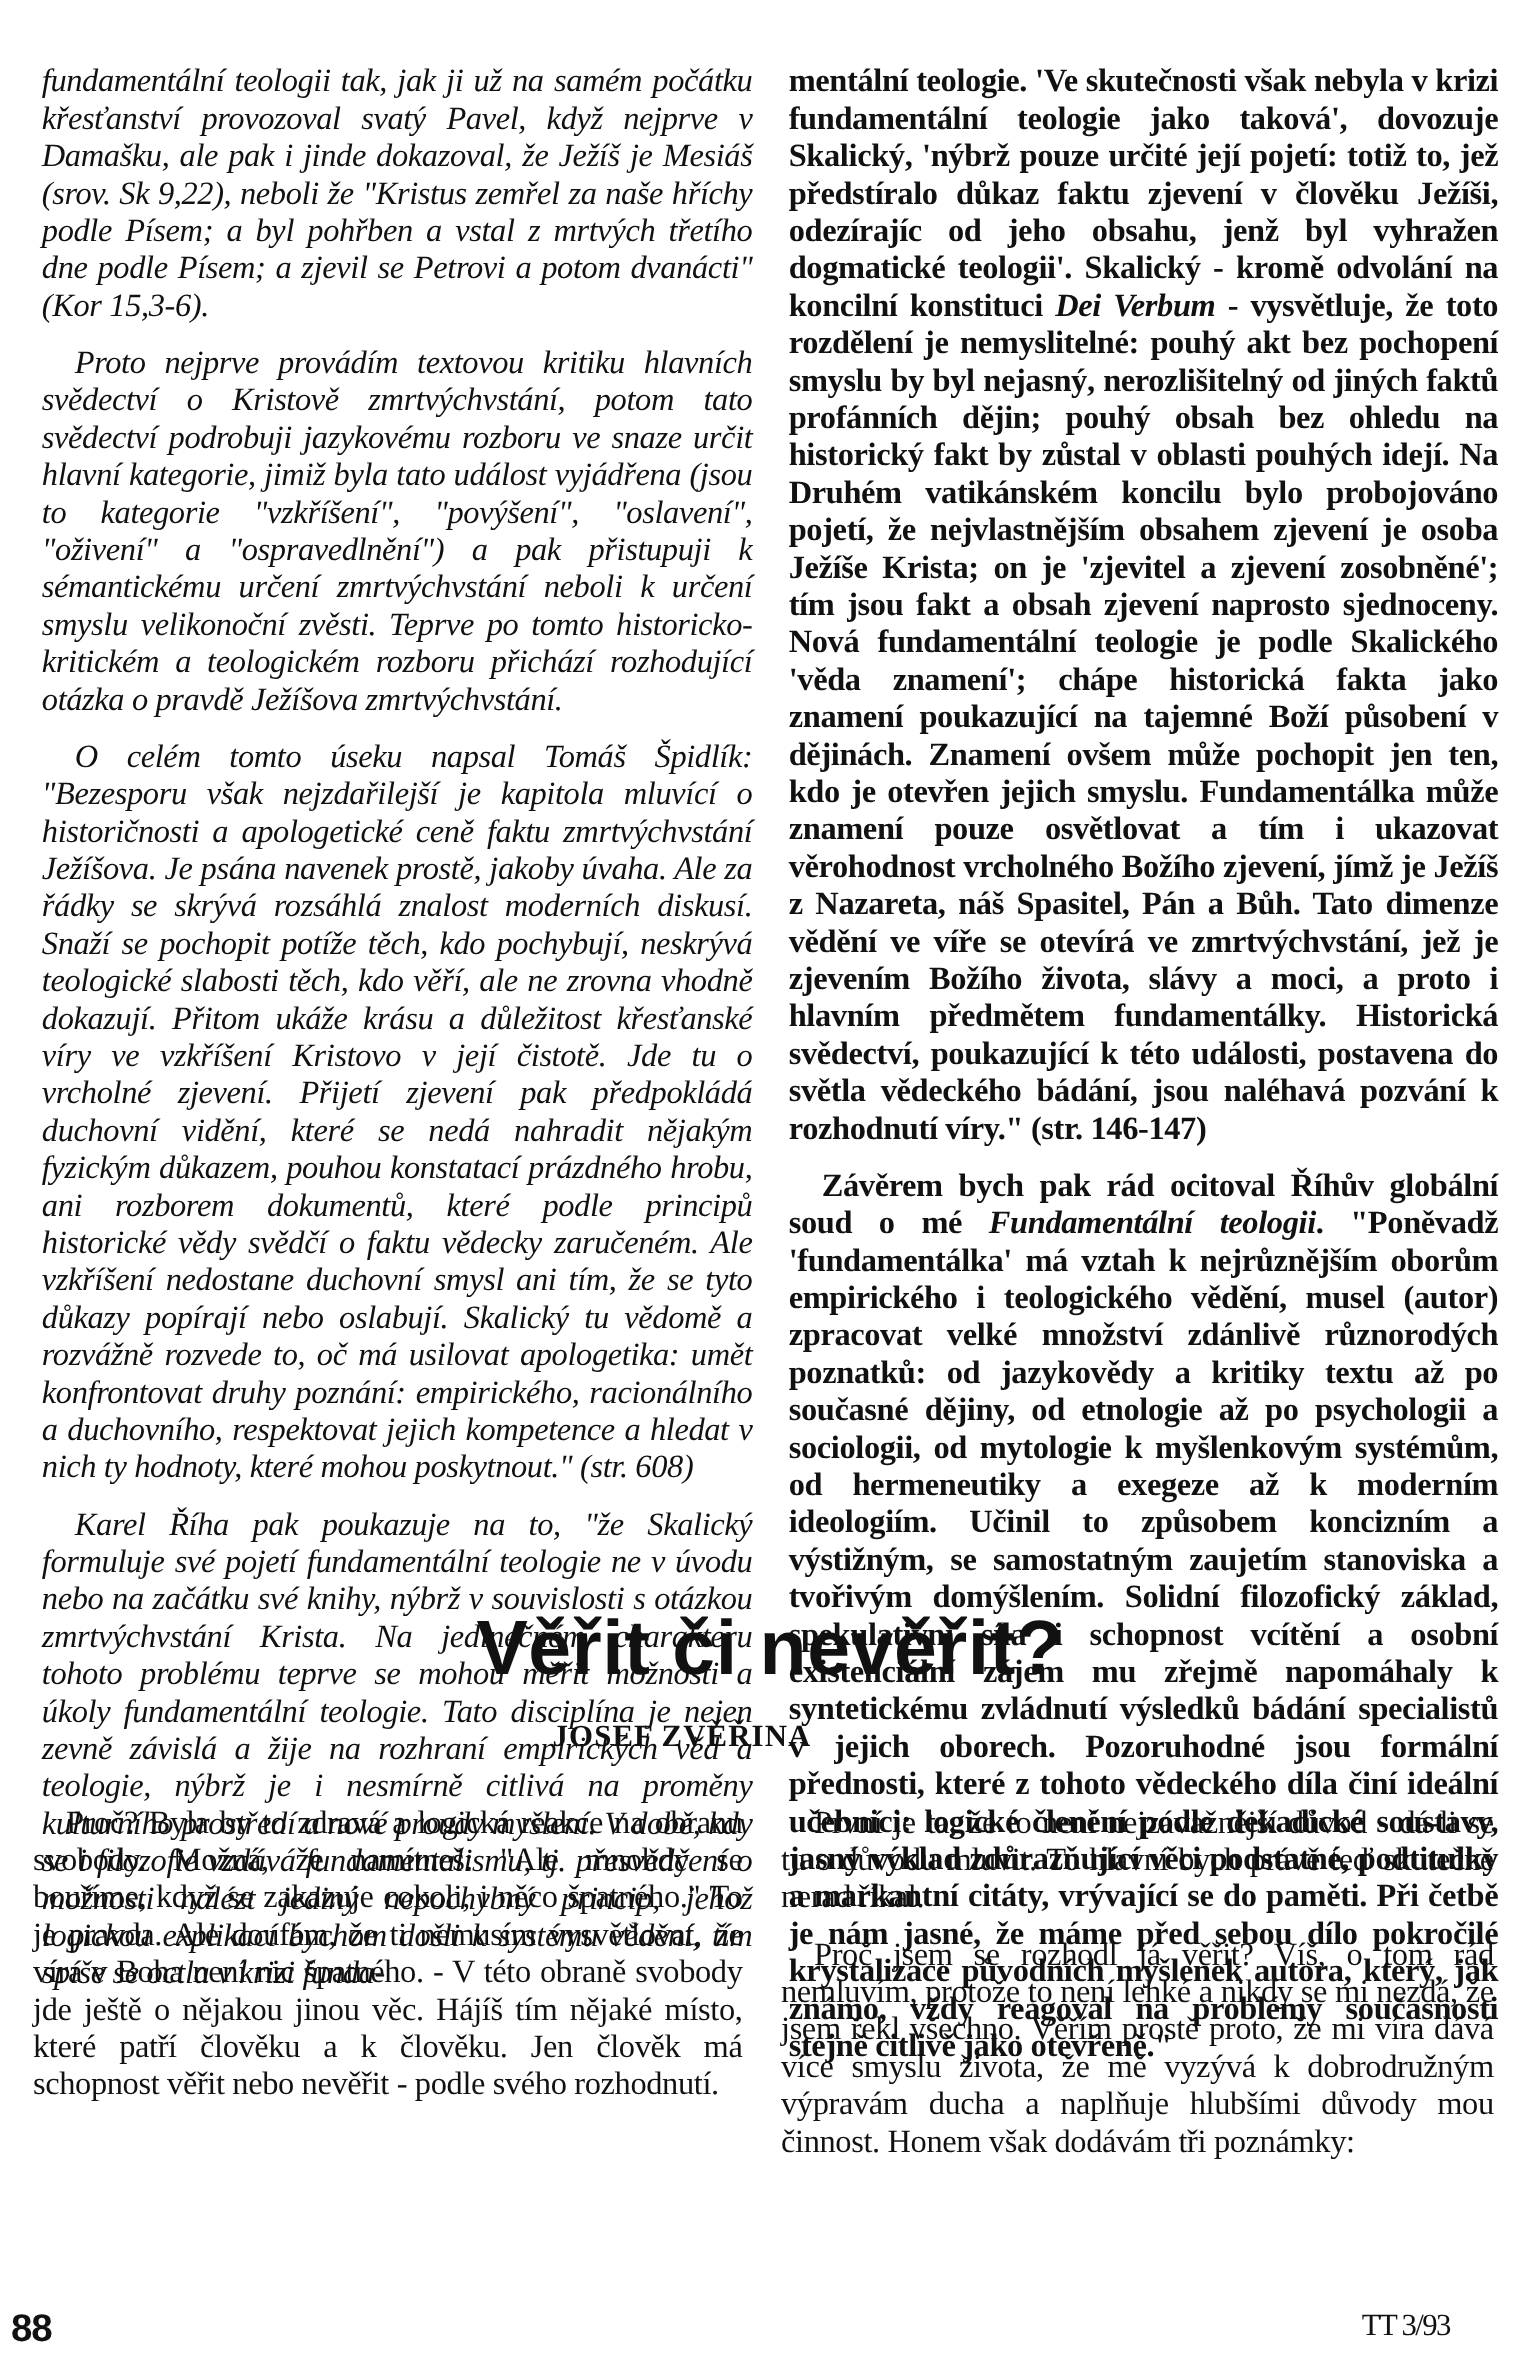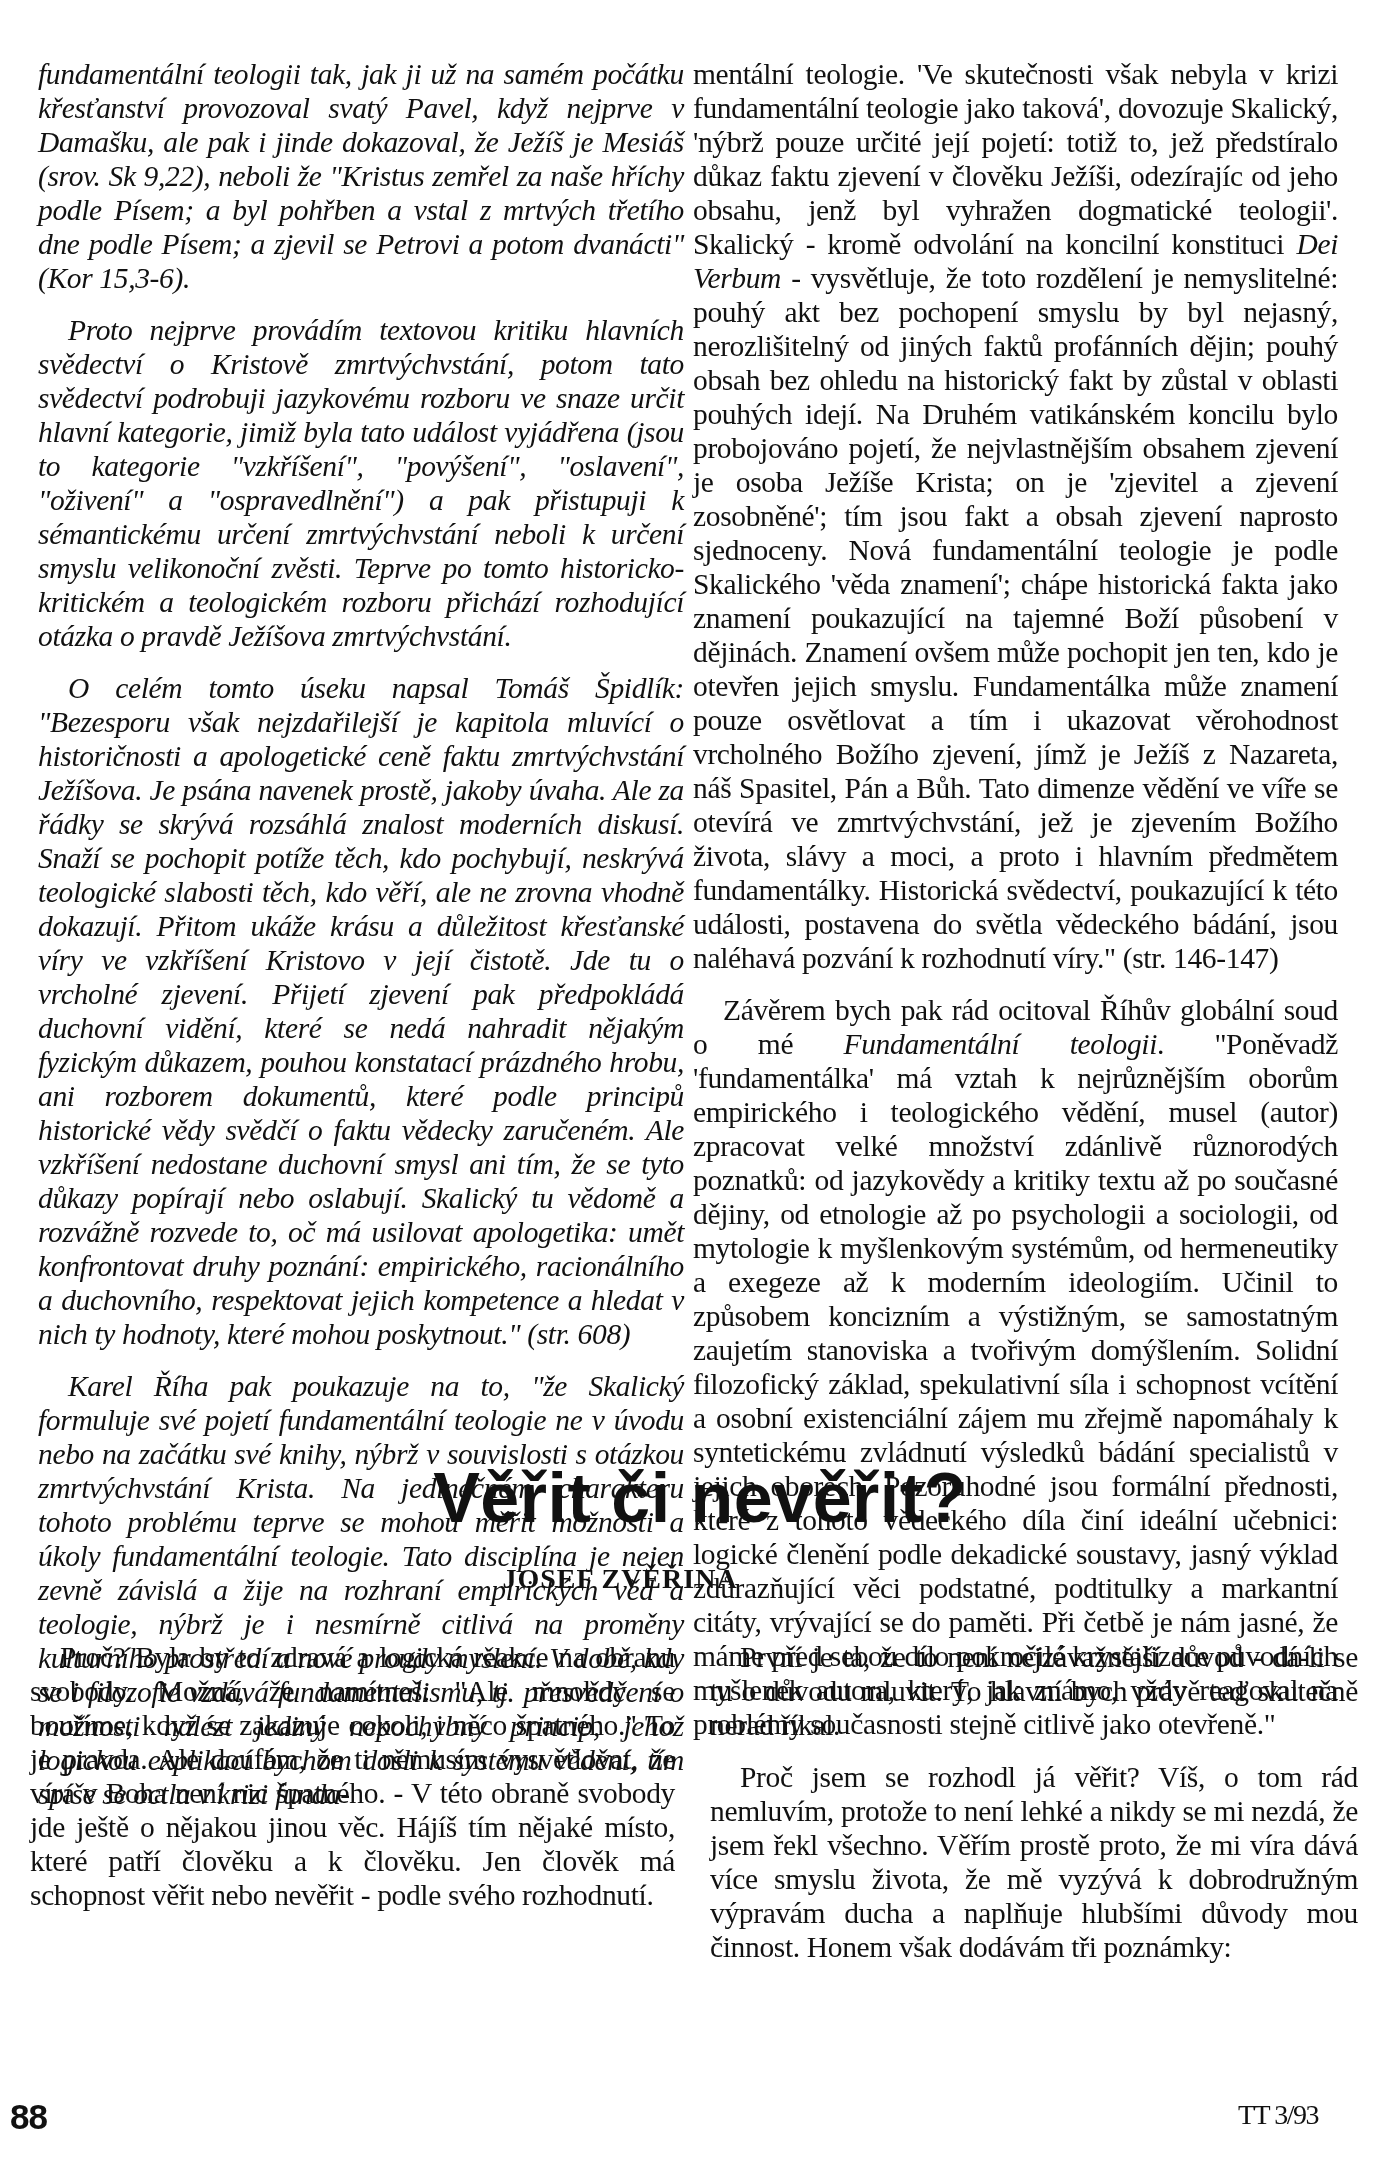--- a/index.html
+++ b/index.html
@@ -9,21 +9,21 @@
     font-family: "Liberation Serif", serif;
     font-size: 29.5px;
     line-height: 34px;
     text-align: justify;
     hyphens: manual;
     letter-spacing: -0.35px;
   }
   .col p { margin: 0 0 18px 0; text-indent: 30px; }
   .col p.noindent { text-indent: 0; }
   #top-left { left: 38px; top: 57px; width: 646px; font-style: italic; }
-  #top-right { left: 693px; top: 57px; width: 645px; }
+  #top-right { left: 717px; top: 57px; width: 645px; font-weight: bold; }
   #title {
     position: absolute; left: 0; top: 1458px; width: 1400px; text-align: center;
     font-family: "Liberation Sans", sans-serif; font-weight: bold; font-size: 70px;
     letter-spacing: 0.5px; line-height: 80px; margin: 0;
   }
   #author {
     position: absolute; left: 0; top: 1562px; width: 1240px; text-align: center;
     font-family: "Liberation Serif", serif; font-weight: bold; font-size: 28px;
     letter-spacing: 1px; line-height: 34px; margin: 0;
   }

